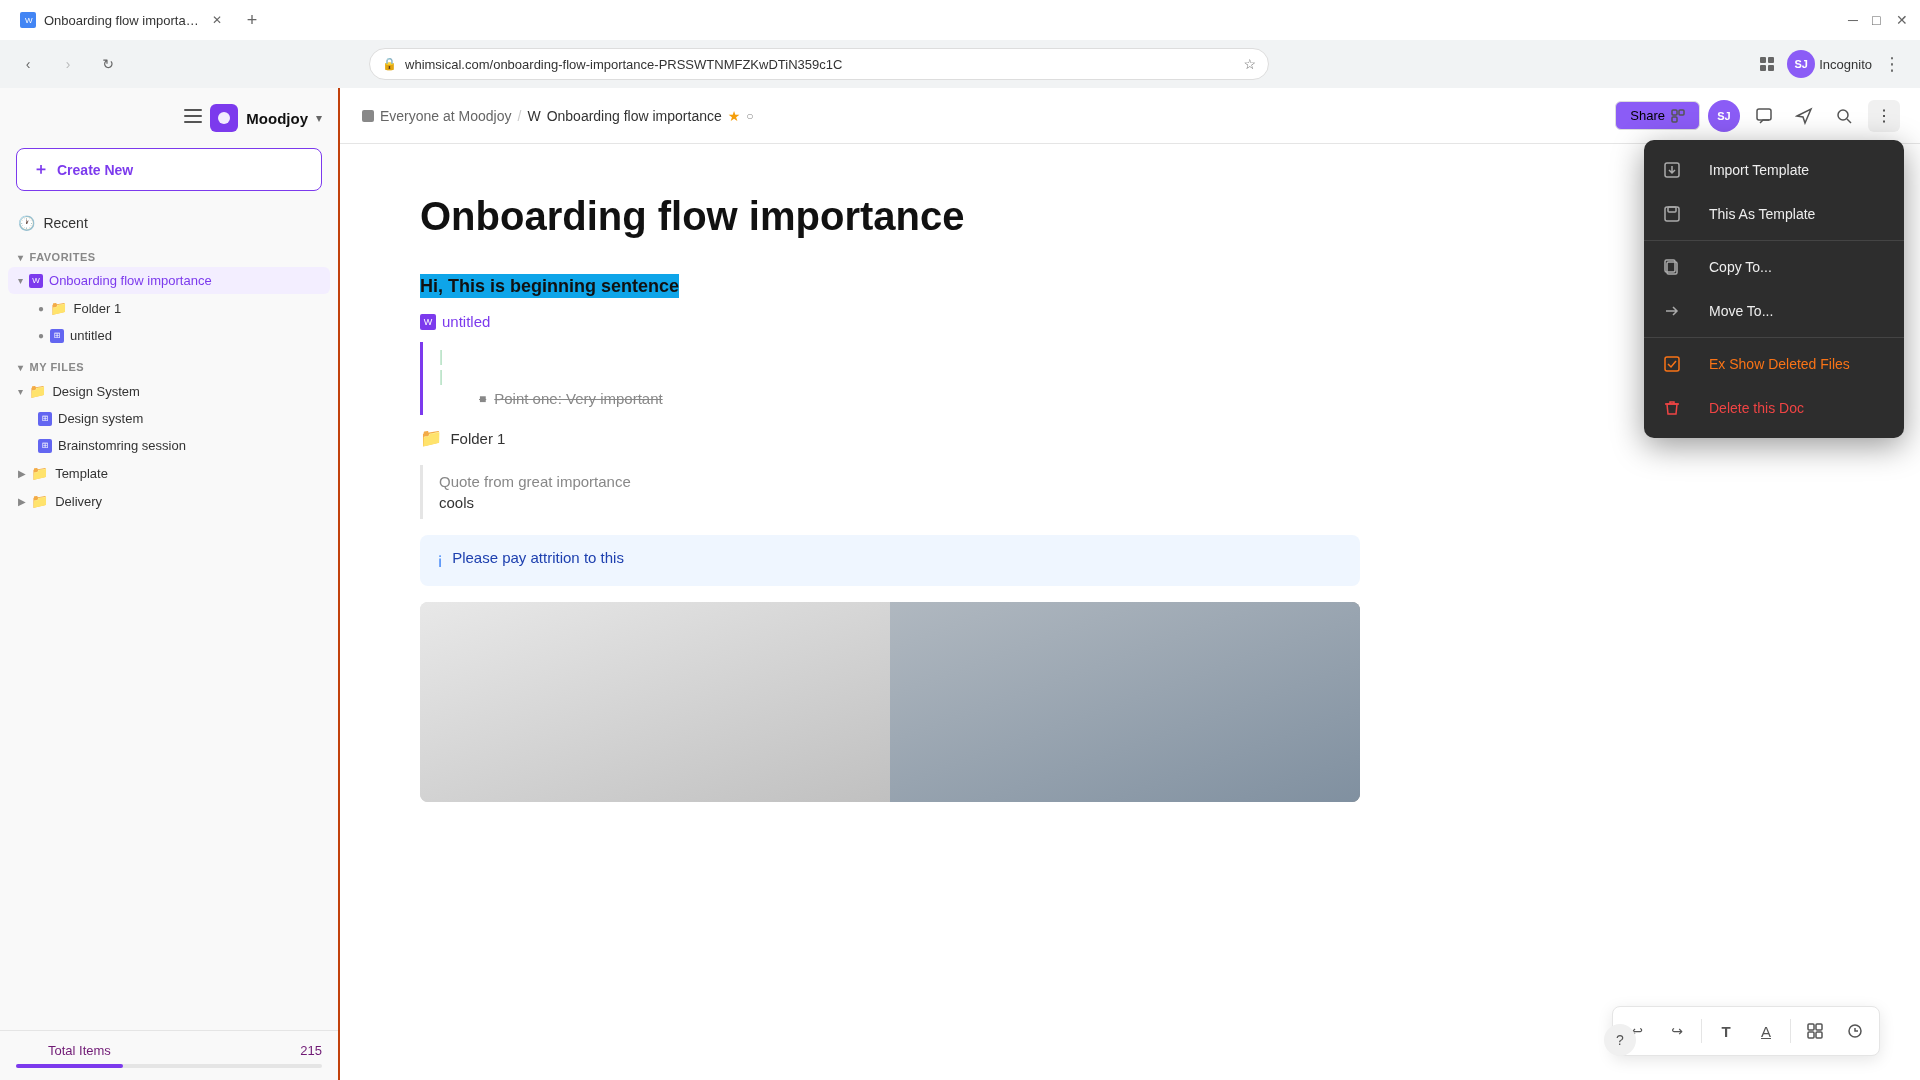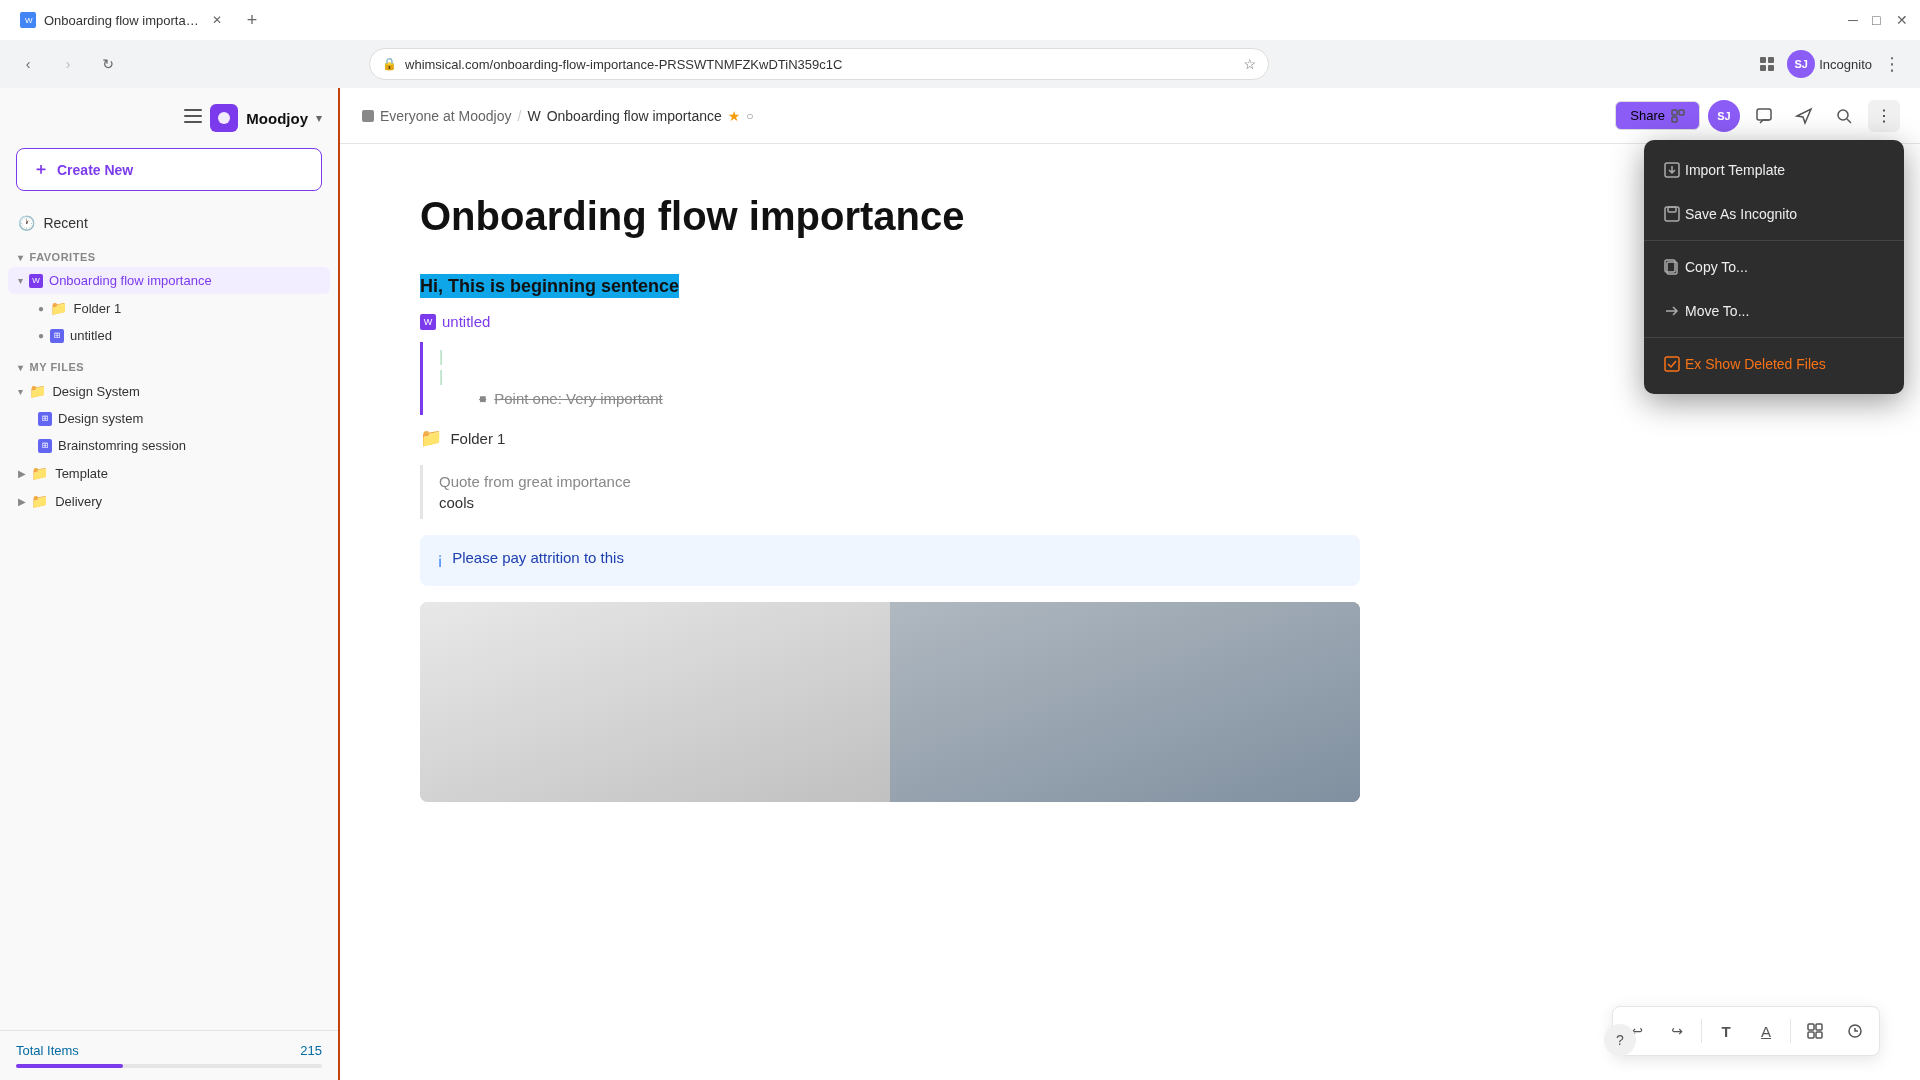--- a/index.html
+++ b/index.html
@@ -47,21 +47,21 @@
     .tree-item { display: flex; align-items: center; gap: 6px; padding: 6px 10px; border-radius: 6px; cursor: pointer; font-size: 13px; color: #333; }
     .tree-item.active { background: #f3eeff; color: #7c3aed; }
     .tree-item .expand-arrow { font-size: 10px; color: #888; }
     .tree-item .folder-icon { font-size: 14px; }
     .tree-item .doc-icon { width: 14px; height: 14px; background: #7c3aed; border-radius: 2px; display: flex; align-items: center; justify-content: center; font-size: 8px; color: #fff; }
     .tree-item .board-icon { width: 14px; height: 14px; background: #6366f1; border-radius: 2px; display: flex; align-items: center; justify-content: center; font-size: 8px; color: #fff; }
 
     .tree-children { padding-left: 20px; }
 
     .sidebar-footer { padding: 12px 16px; border-top: 1px solid #e5e5e5; }
-    .total-items { display: flex; align-items: center; justify-content: space-between; font-size: 13px; color: #0369a1; font-weight: 500; margin-bottom: 6px; }
+    .total-items { display: flex; align-items: center; justify-content: space-between; font-size: 13px; color: #701a75; font-weight: 500; margin-bottom: 6px; margin-left: 32px; }
     .progress-bar { height: 4px; background: #e5e5e5; border-radius: 2px; }
     .progress-fill { height: 100%; width: 35%; background: #7c3aed; border-radius: 2px; }
 
     
     .main { flex: 1; display: flex; flex-direction: column; overflow: hidden; }
 
     
     .top-bar { height: 56px; border-bottom: 1px solid #e5e5e5; display: flex; align-items: center; padding: 0 20px; }
     .breadcrumb { display: flex; align-items: center; gap: 6px; font-size: 14px; color: #666; }
     .breadcrumb-item { display: flex; align-items: center; gap: 4px; cursor: pointer; }
@@ -97,21 +97,21 @@
     .quote-text { color: #888; margin-bottom: 4px; }
     .quote-content { color: #333; font-size: 15px; }
 
     .info-callout { background: #eff6ff; border-radius: 8px; padding: 14px 18px; display: flex; align-items: flex-start; gap: 10px; margin: 16px 0; font-size: 15px; color: #1e40af; }
     .info-icon { color: #3b82f6; font-size: 16px; margin-top: 1px; }
 
     .doc-image { width: 100%; border-radius: 8px; overflow: hidden; margin: 16px 0; height: 200px; background: linear-gradient(135deg, #e0e0e0 0%, #b0b0b0 50%, #808080 100%); position: relative; }
 
     
     .context-menu { position: absolute; top: 140px; right: 16px; width: 260px; background: #2d2d2d; border-radius: 10px; padding: 8px 0; box-shadow: 0 8px 32px rgba(0,0,0,0.4); z-index: 1000; }
-    .menu-item { display: flex; align-items: center; gap: 3px; padding: 12px 18px; cursor: pointer; color: #eee; font-size: 14px; }
+    .menu-item { display: flex; align-items: center; gap: 27px; padding: 12px 18px; cursor: pointer; color: #eee; font-size: 14px; }
     .menu-item .menu-icon { width: 20px; height: 20px; display: flex; align-items: center; justify-content: center; color: #aaa; font-size: 16px; }
     .menu-divider { height: 1px; background: #444; margin: 4px 0; }
     .menu-item.danger { color: #ef4444; }
     .menu-item.danger .menu-icon { color: #ef4444; }
 
     
     .floating-toolbar { position: absolute; bottom: 24px; right: 40px; background: #fff; border: 1px solid #e5e5e5; border-radius: 8px; padding: 6px; display: flex; align-items: center; gap: 4px; box-shadow: 0 4px 16px rgba(0,0,0,0.1); }
     .toolbar-btn { width: 36px; height: 36px; display: flex; align-items: center; justify-content: center; border-radius: 6px; cursor: pointer; color: #555; font-size: 14px; }
     .toolbar-divider { width: 1px; height: 24px; background: #e5e5e5; margin: 0 2px; }
 
@@ -382,21 +382,21 @@
     </span>
     <span>Import Template</span>
   </div>
   <div class="menu-item">
     <span class="menu-icon">
       <svg width="18" height="18" viewBox="0 0 18 18">
           <rect x="2" y="2" width="14" height="14" rx="2" fill="none" stroke="#aaa" stroke-width="1.5"></rect>
           <rect x="5" y="2" width="8" height="5" rx="1" fill="none" stroke="#aaa" stroke-width="1.5"></rect>
         </svg>
     </span>
-    <span>Save As Incognito</span>
+    <span>This As Template</span>
   </div>
   <div class="menu-divider"></div>
   <div class="menu-item">
     <span class="menu-icon">
       <svg width="18" height="18" viewBox="0 0 18 18">
           <rect x="4" y="4" width="10" height="12" rx="1.5" fill="none" stroke="#aaa" stroke-width="1.5"></rect>
           <rect x="2" y="2" width="10" height="12" rx="1.5" fill="none" stroke="#aaa" stroke-width="1.5"></rect>
         </svg>
     </span>
     <span>Copy To...</span>
@@ -411,20 +411,30 @@
   </div>
   <div class="menu-divider"></div>
   <div class="menu-item" style="color:#f97316;">
     <span class="menu-icon">
       <svg width="18" height="18" viewBox="0 0 18 18">
           <rect x="2" y="2" width="14" height="14" rx="2" fill="none" stroke="#f97316" stroke-width="1.5"></rect>
           <path d="M5 9 L8 12 L13 6" stroke="#f97316" stroke-width="1.5" fill="none"></path>
         </svg>
     </span>
     <span>Ex Show Deleted Files</span>
+  </div>
+  <div class="menu-item danger">
+    <span class="menu-icon">
+      <svg width="18" height="18" viewBox="0 0 18 18">
+          <path d="M4 5 L14 5 L13 15 L5 15 Z" fill="none" stroke="#ef4444" stroke-width="1.5"></path>
+          <path d="M7 5 L7 3 L11 3 L11 5" fill="none" stroke="#ef4444" stroke-width="1.5"></path>
+          <line x1="2" y1="5" x2="16" y2="5" stroke="#ef4444" stroke-width="1.5"></line>
+        </svg>
+    </span>
+    <span>Delete this Doc</span>
   </div>
 </div>
 
 <div class="floating-toolbar">
   <div class="toolbar-btn">
     <span>↩</span>
   </div>
   <div class="toolbar-btn">
     <span>↪</span>
   </div>

